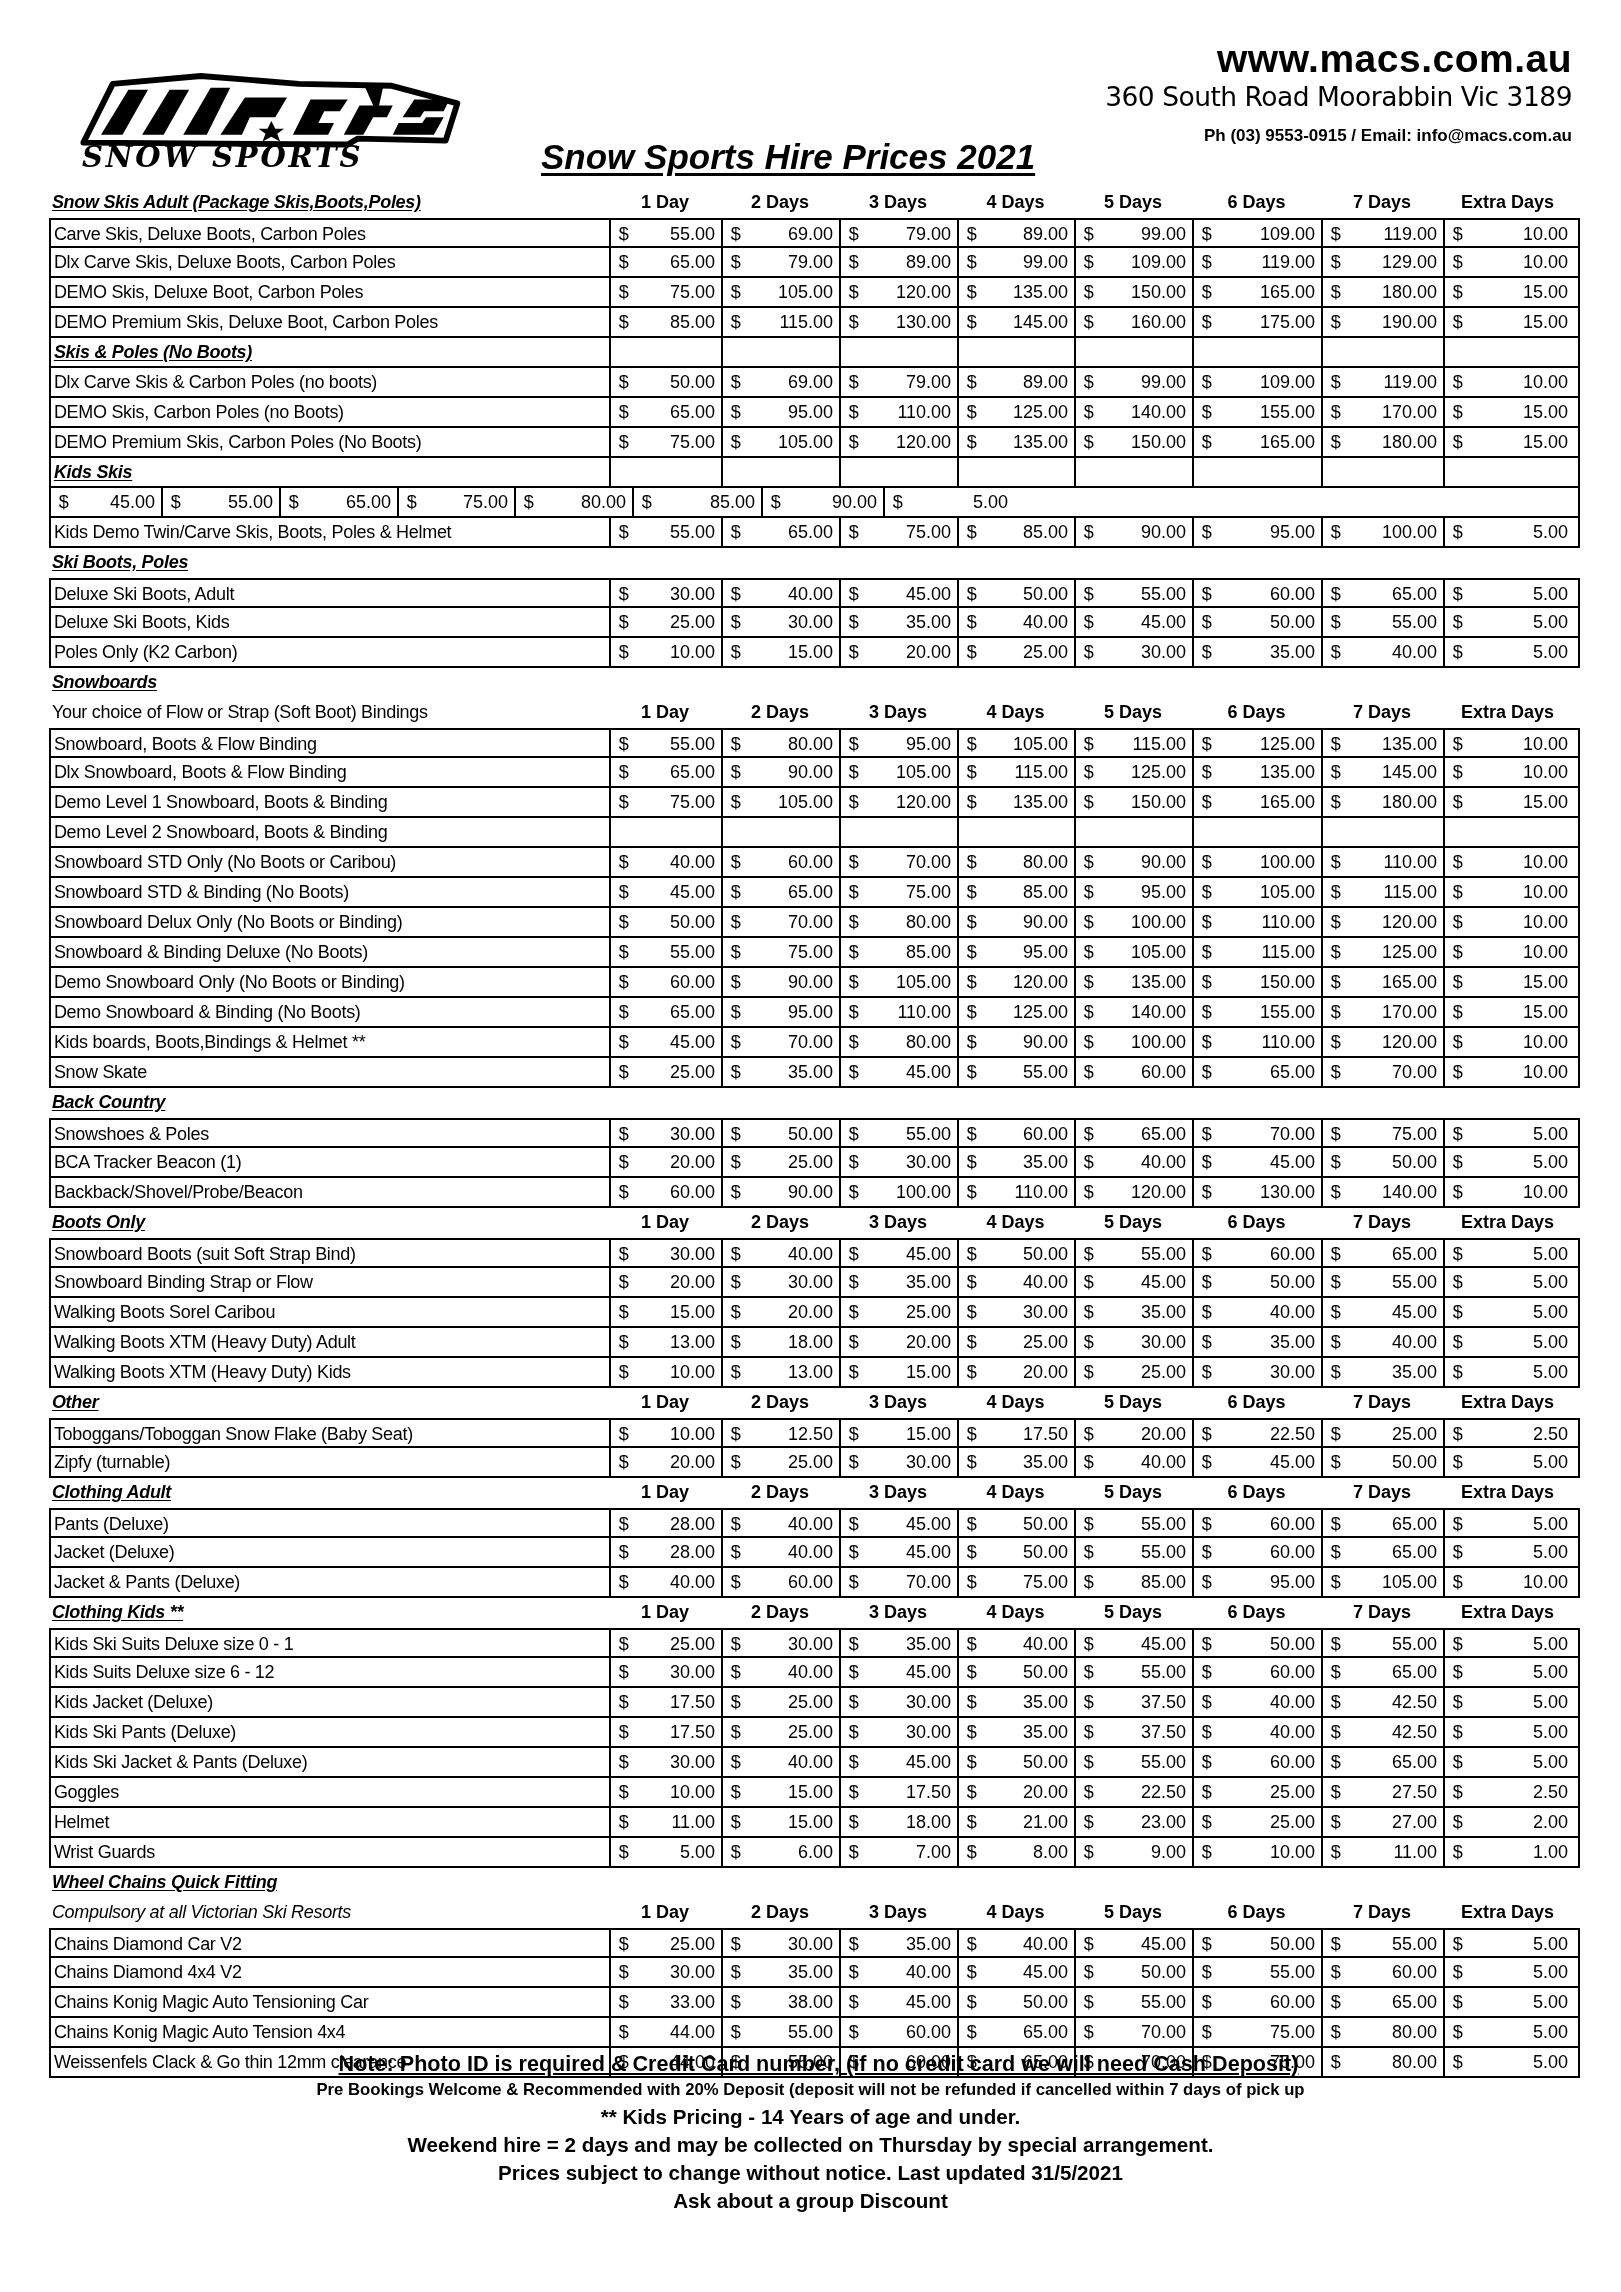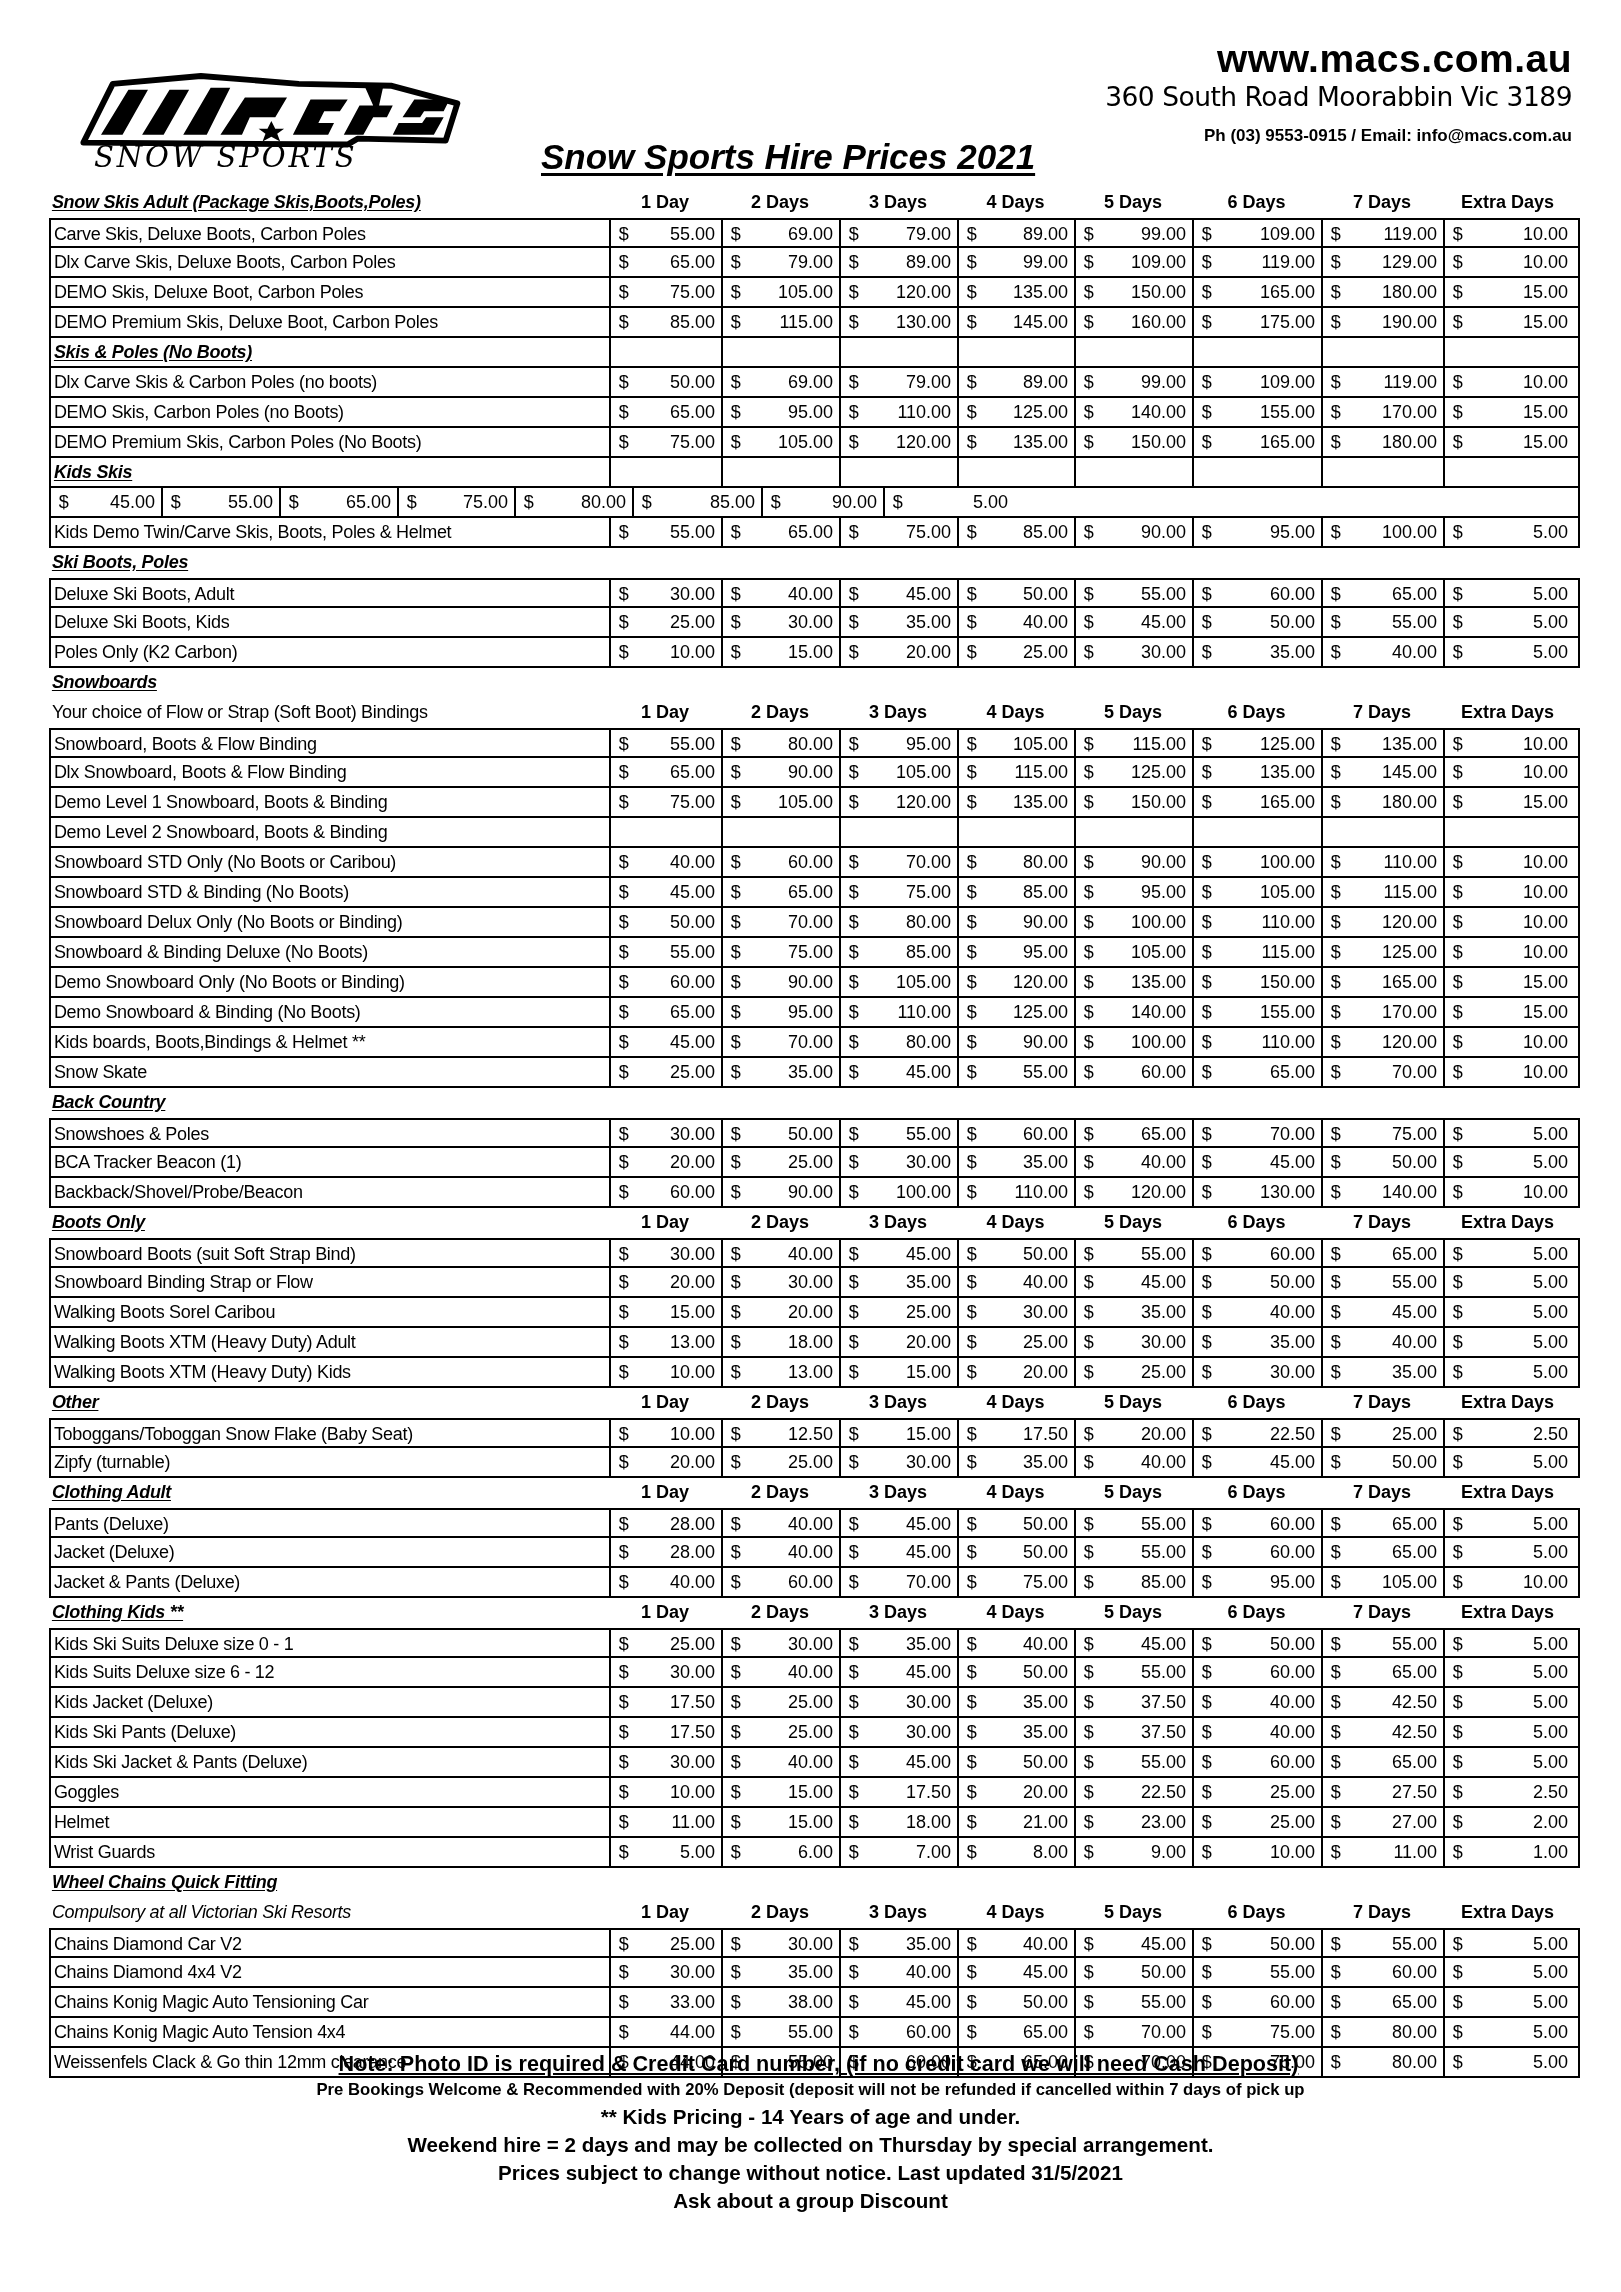--- a/index.html
+++ b/index.html
@@ -44,21 +44,21 @@
 <div class="logo">
   <svg width="421" height="118" viewBox="0 0 430 120">
     <path d="M30 80 L60 20 L150 12 L250 20 L345 22 L412 40 L400 78 L310 76 L300 82 Z" fill="#fff" stroke="#000" stroke-width="6" stroke-linejoin="round"></path>
     <path d="M48 72 L76 26 L96 26 L70 72 Z M90 72 L118 26 L138 26 L112 72 Z M132 72 L160 24 L180 24 L156 72 Z" fill="#000"></path>
     <path d="M170 72 L195 34 L238 34 L226 54 L200 54 L192 72 Z" fill="#000"></path>
     <path d="M244 72 L262 36 L300 36 L292 48 L276 48 L270 60 L286 60 L280 72 Z" fill="#000"></path>
     <path d="M296 72 L312 42 L326 42 L318 24 L336 24 L332 42 L346 42 L340 54 L326 54 L316 72 Z" fill="#000"></path>
     <path d="M346 72 L352 60 L376 60 L380 54 L356 54 L368 36 L404 36 L398 48 L378 48 L374 54 L398 54 L388 72 Z" fill="#000"></path>
     <polygon points="222,58 226,66 235,66 228,71 231,79 222,74 213,79 216,71 209,66 218,66" fill="#000"></polygon>
   </svg>
-  <div style="position:absolute;left:40px;top:76px;font-family:'DejaVu Serif',serif;font-weight:normal;font-style:italic;font-size:29px;letter-spacing:2.9px;">SNOW SPORTS</div>
+  <div style="position:absolute;left:28px;top:76px;font-family:'DejaVu Serif',serif;font-weight:bold;font-style:italic;font-size:29px;letter-spacing:2.9px;">SNOW SPORTS</div>
 </div>
 
 <div class="contact">
   <div class="web">www.macs.com.au</div>
   <div class="addr">360 South Road Moorabbin Vic 3189</div>
   <div class="phone">Ph (03) 9553-0915 / Email: info@macs.com.au</div>
 </div>
 
 <div class="title">Snow Sports Hire Prices 2021</div>
 

